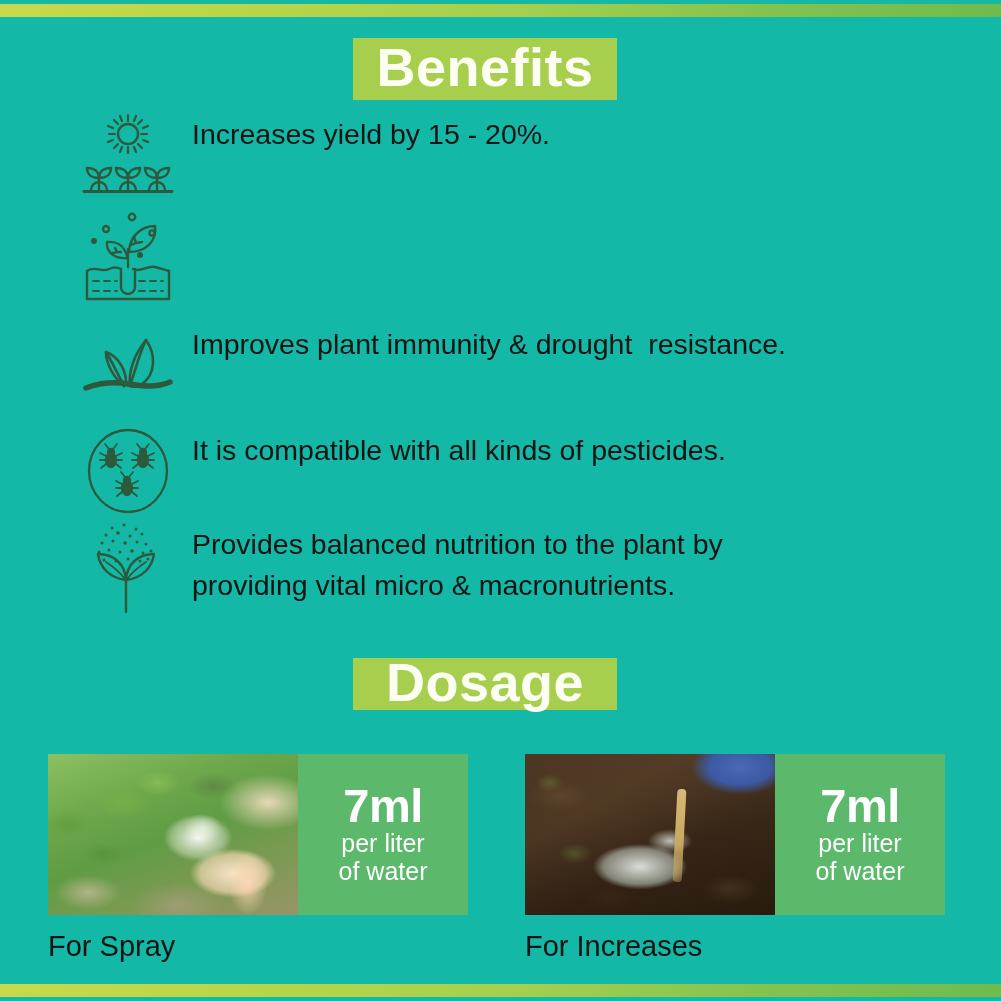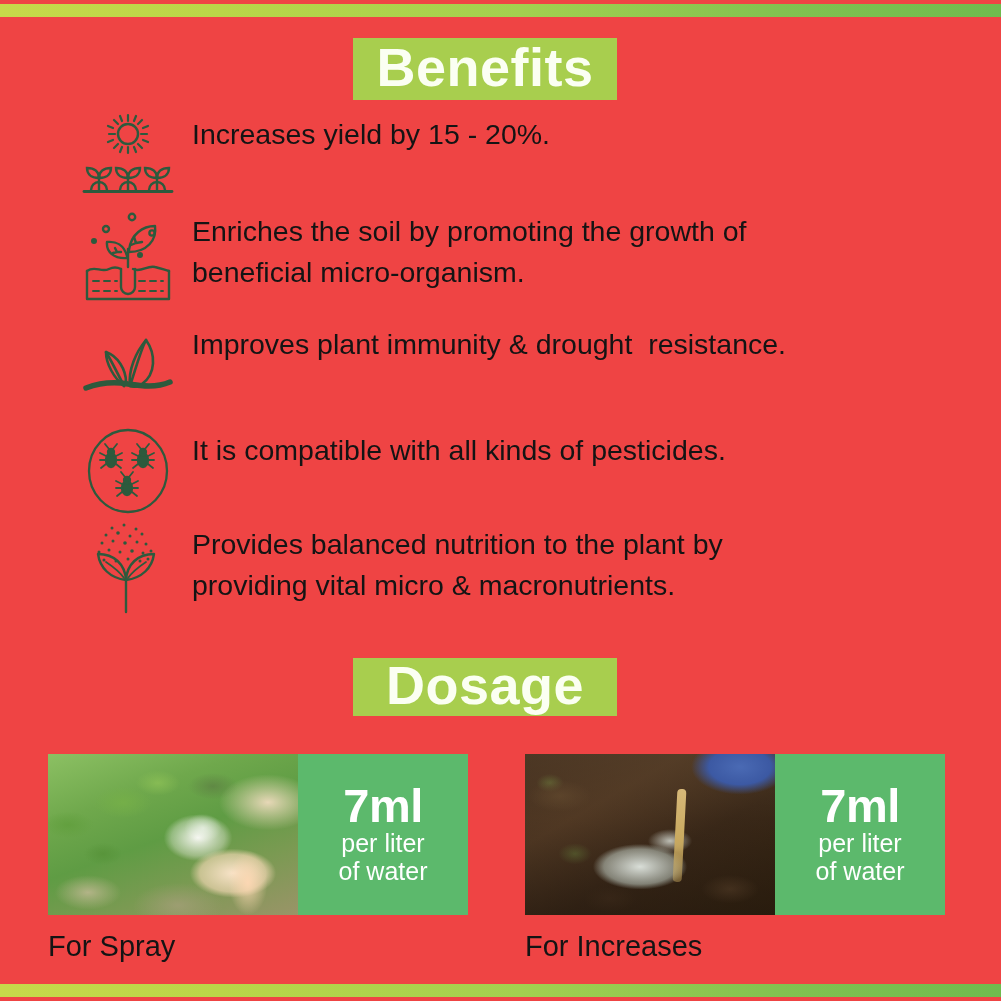--- a/index.html
+++ b/index.html
@@ -9,21 +9,21 @@
     background: #ffffff;
   }
   body {
     font-family: "Liberation Sans", sans-serif;
   }
 
   .poster {
     position: relative;
     width: 1001px;
     height: 1001px;
-    background: #ef4444;
+    background: #14b8a6;
     overflow: hidden;
     box-sizing: border-box;
   }
 
   
   .stripe {
     position: absolute;
     left: 0;
     width: 1001px;
     height: 13px;
@@ -43,21 +43,21 @@
   }
   .badge-label {
     color: #fbfff2;
     font-size: 54px;
     font-weight: 700;
     letter-spacing: 0.5px;
     line-height: 1;
     padding-bottom: 4px;
   }
   .badge-benefits { left: 353px; top: 38px;  width: 264px; height: 62px; }
-  .badge-dosage   { left: 353px; top: 658px; width: 264px; height: 58px; }
+  .badge-dosage   { left: 353px; top: 658px; width: 264px; height: 52px; }
 
   
   .benefit-row {
     position: absolute;
     display: flex;
     align-items: flex-start;
     left: 78px;
     width: 880px;
   }
   .benefit-icon {
@@ -261,22 +261,20 @@
         <path d="M5 62 V90 H87 V62"></path>
         <path d="M39 60 v18 a7 7 0 0 0 14 0 v-18"></path>
         <g stroke-width="1.9" stroke-dasharray="6 5">
           <line x1="11" y1="72" x2="35" y2="72"></line>
           <line x1="57" y1="72" x2="81" y2="72"></line>
           <line x1="11" y1="82" x2="35" y2="82"></line>
           <line x1="57" y1="82" x2="81" y2="82"></line>
         </g>
       </svg>
     </div>
-    <div class="benefit-text">Enriches the soil by promoting the growth of
-beneficial micro-organism.</div>
   </div>
 
   <div class="benefit-row row-3">
     <div class="benefit-icon">
       <svg width="92" height="78" viewBox="0 0 92 78" fill="none" stroke="#2d5a3d" stroke-width="2.6" stroke-linecap="round" stroke-linejoin="round">
         <path d="M48 64 c-2 -16 6 -34 16 -46 c10 14 10 34 -4 44 c-4 3 -9 3 -12 2 Z"></path>
         <path d="M64 18 c-6 12 -10 28 -16 46"></path>
         <path d="M42 64 c-10 -8 -18 -22 -18 -34 c12 4 20 18 20 30"></path>
         <path d="M24 30 c6 10 12 22 18 34"></path>
         <path d="M4 66 c16 -6 30 -6 42 -4 c14 2 28 4 42 -2" stroke-width="5.5"></path>

